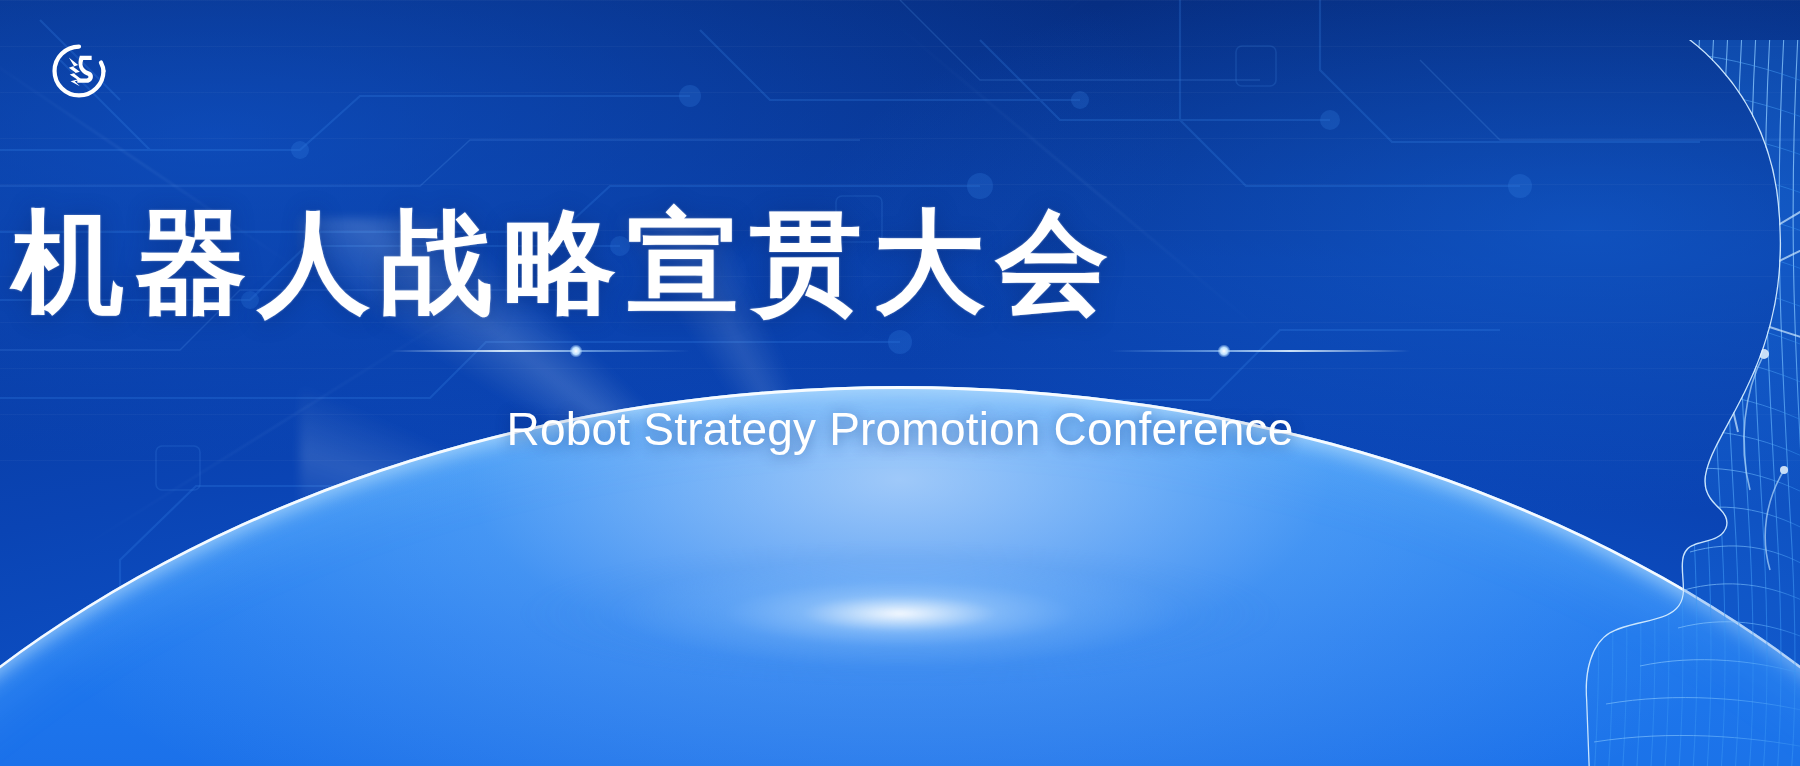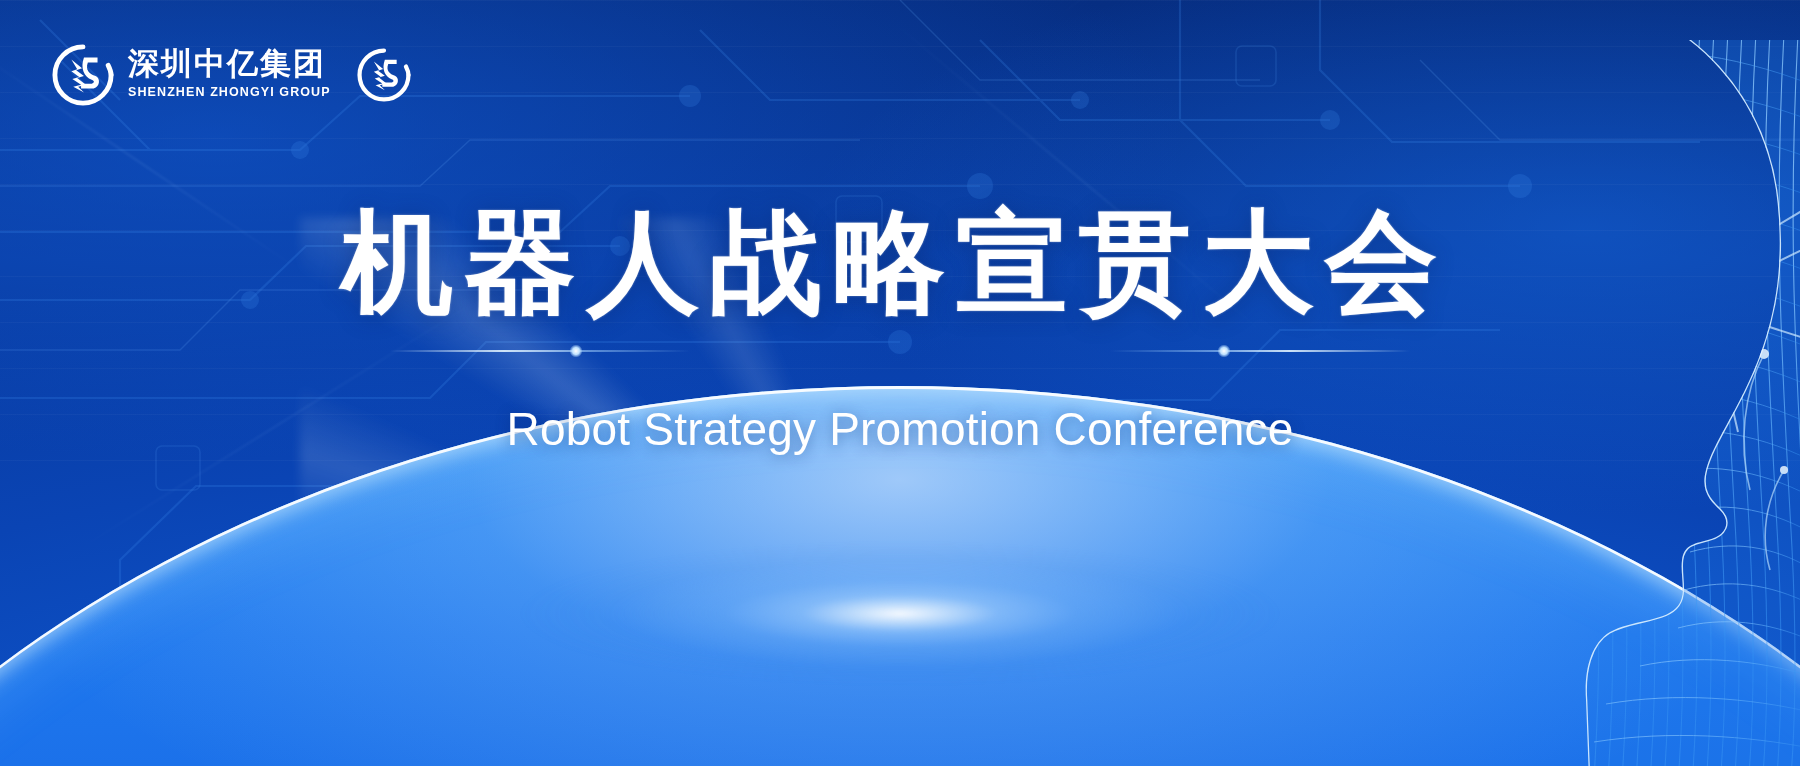--- a/index.html
+++ b/index.html
@@ -146,21 +146,21 @@
     color:#ffffff; font-size:12.5px; font-weight:700; letter-spacing:1.1px;
     line-height:1.5; white-space:nowrap; margin-top:2px;
   }
   .logo.small .emblem{ width:54px; height:54px; flex:0 0 54px; }
   .logo.small .logo-cn{ font-size:27px; letter-spacing:1.5px; }
   .logo.small .logo-en{ font-size:11.5px; letter-spacing:1px; }
 
   
   .headline{
     position:absolute; left:0; right:0; top:198px;
-    text-align:center; pointer-events:none;
+    pointer-events:none;padding-left:12px;
   }
   .title-cn{
     display:inline-block;
     color:#ffffff;
     font-family:"DejaVu Sans","Liberation Sans",sans-serif;
     font-size:112px; font-weight:700; letter-spacing:11px;
     line-height:1.16;
     text-shadow:0 2px 22px rgba(8,40,110,.45), 0 0 2px rgba(255,255,255,.6);
     padding-right:11px;
     white-space:nowrap;
@@ -367,37 +367,20 @@
         <g stroke="#bfe3ff" stroke-width="1.6" fill="none" opacity="0.65">
           <path d="M424 314 C 404 352, 398 404, 410 450"></path>
           <path d="M444 430 C 426 460, 420 496, 430 530"></path>
         </g>
       </g>
     </svg>
   </div>
 
   <div class="logo-bar">
 
-    <div class="logo">
-      <span class="emblem">
-        <svg viewBox="0 0 64 64">
-          <path d="M32 3 C 16 3, 3 16, 3 32 C 3 48, 16 61, 32 61 C 48 61, 61 48, 61 32" fill="none" stroke="#ffffff" stroke-width="5" stroke-linecap="round"></path>
-          <path d="M58 22 C 60 26, 61 29, 61 32" fill="none" stroke="#ffffff" stroke-width="5" stroke-linecap="round"></path>
-          <path d="M20 16 L 26 26 L 20 28 L 28 34 L 21 36 L 30 42 L 22 44 L 33 50
-                   L 27 44 L 35 42 L 26 35 L 33 33 L 25 27 L 31 25 Z" fill="#ffffff"></path>
-          <path d="M33 14 L 47 14 L 47 19 L 37 19 C 34 27, 39 31, 45 33
-                   C 50 35, 50 44, 43 46 L 30 46 L 30 41 L 41 41
-                   C 44 40, 44 38, 41 37 C 33 34, 29 25, 33 14 Z" fill="#ffffff"></path>
-        </svg>
-      </span>
-      <span class="logo-text">
-        <span class="logo-cn">深圳中亿集团</span>
-        <span class="logo-en">SHENZHEN ZHONGYI GROUP</span>
-      </span>
-    </div>
 
     <div class="logo small">
       <span class="emblem">
         <svg viewBox="0 0 64 64">
           <path d="M32 3 C 16 3, 3 16, 3 32 C 3 48, 16 61, 32 61 C 48 61, 61 48, 61 32" fill="none" stroke="#ffffff" stroke-width="5" stroke-linecap="round"></path>
           <path d="M58 22 C 60 26, 61 29, 61 32" fill="none" stroke="#ffffff" stroke-width="5" stroke-linecap="round"></path>
           <path d="M20 16 L 26 26 L 20 28 L 28 34 L 21 36 L 30 42 L 22 44 L 33 50
                    L 27 44 L 35 42 L 26 35 L 33 33 L 25 27 L 31 25 Z" fill="#ffffff"></path>
           <path d="M33 14 L 47 14 L 47 19 L 37 19 C 34 27, 39 31, 45 33
                    C 50 35, 50 44, 43 46 L 30 46 L 30 41 L 41 41

